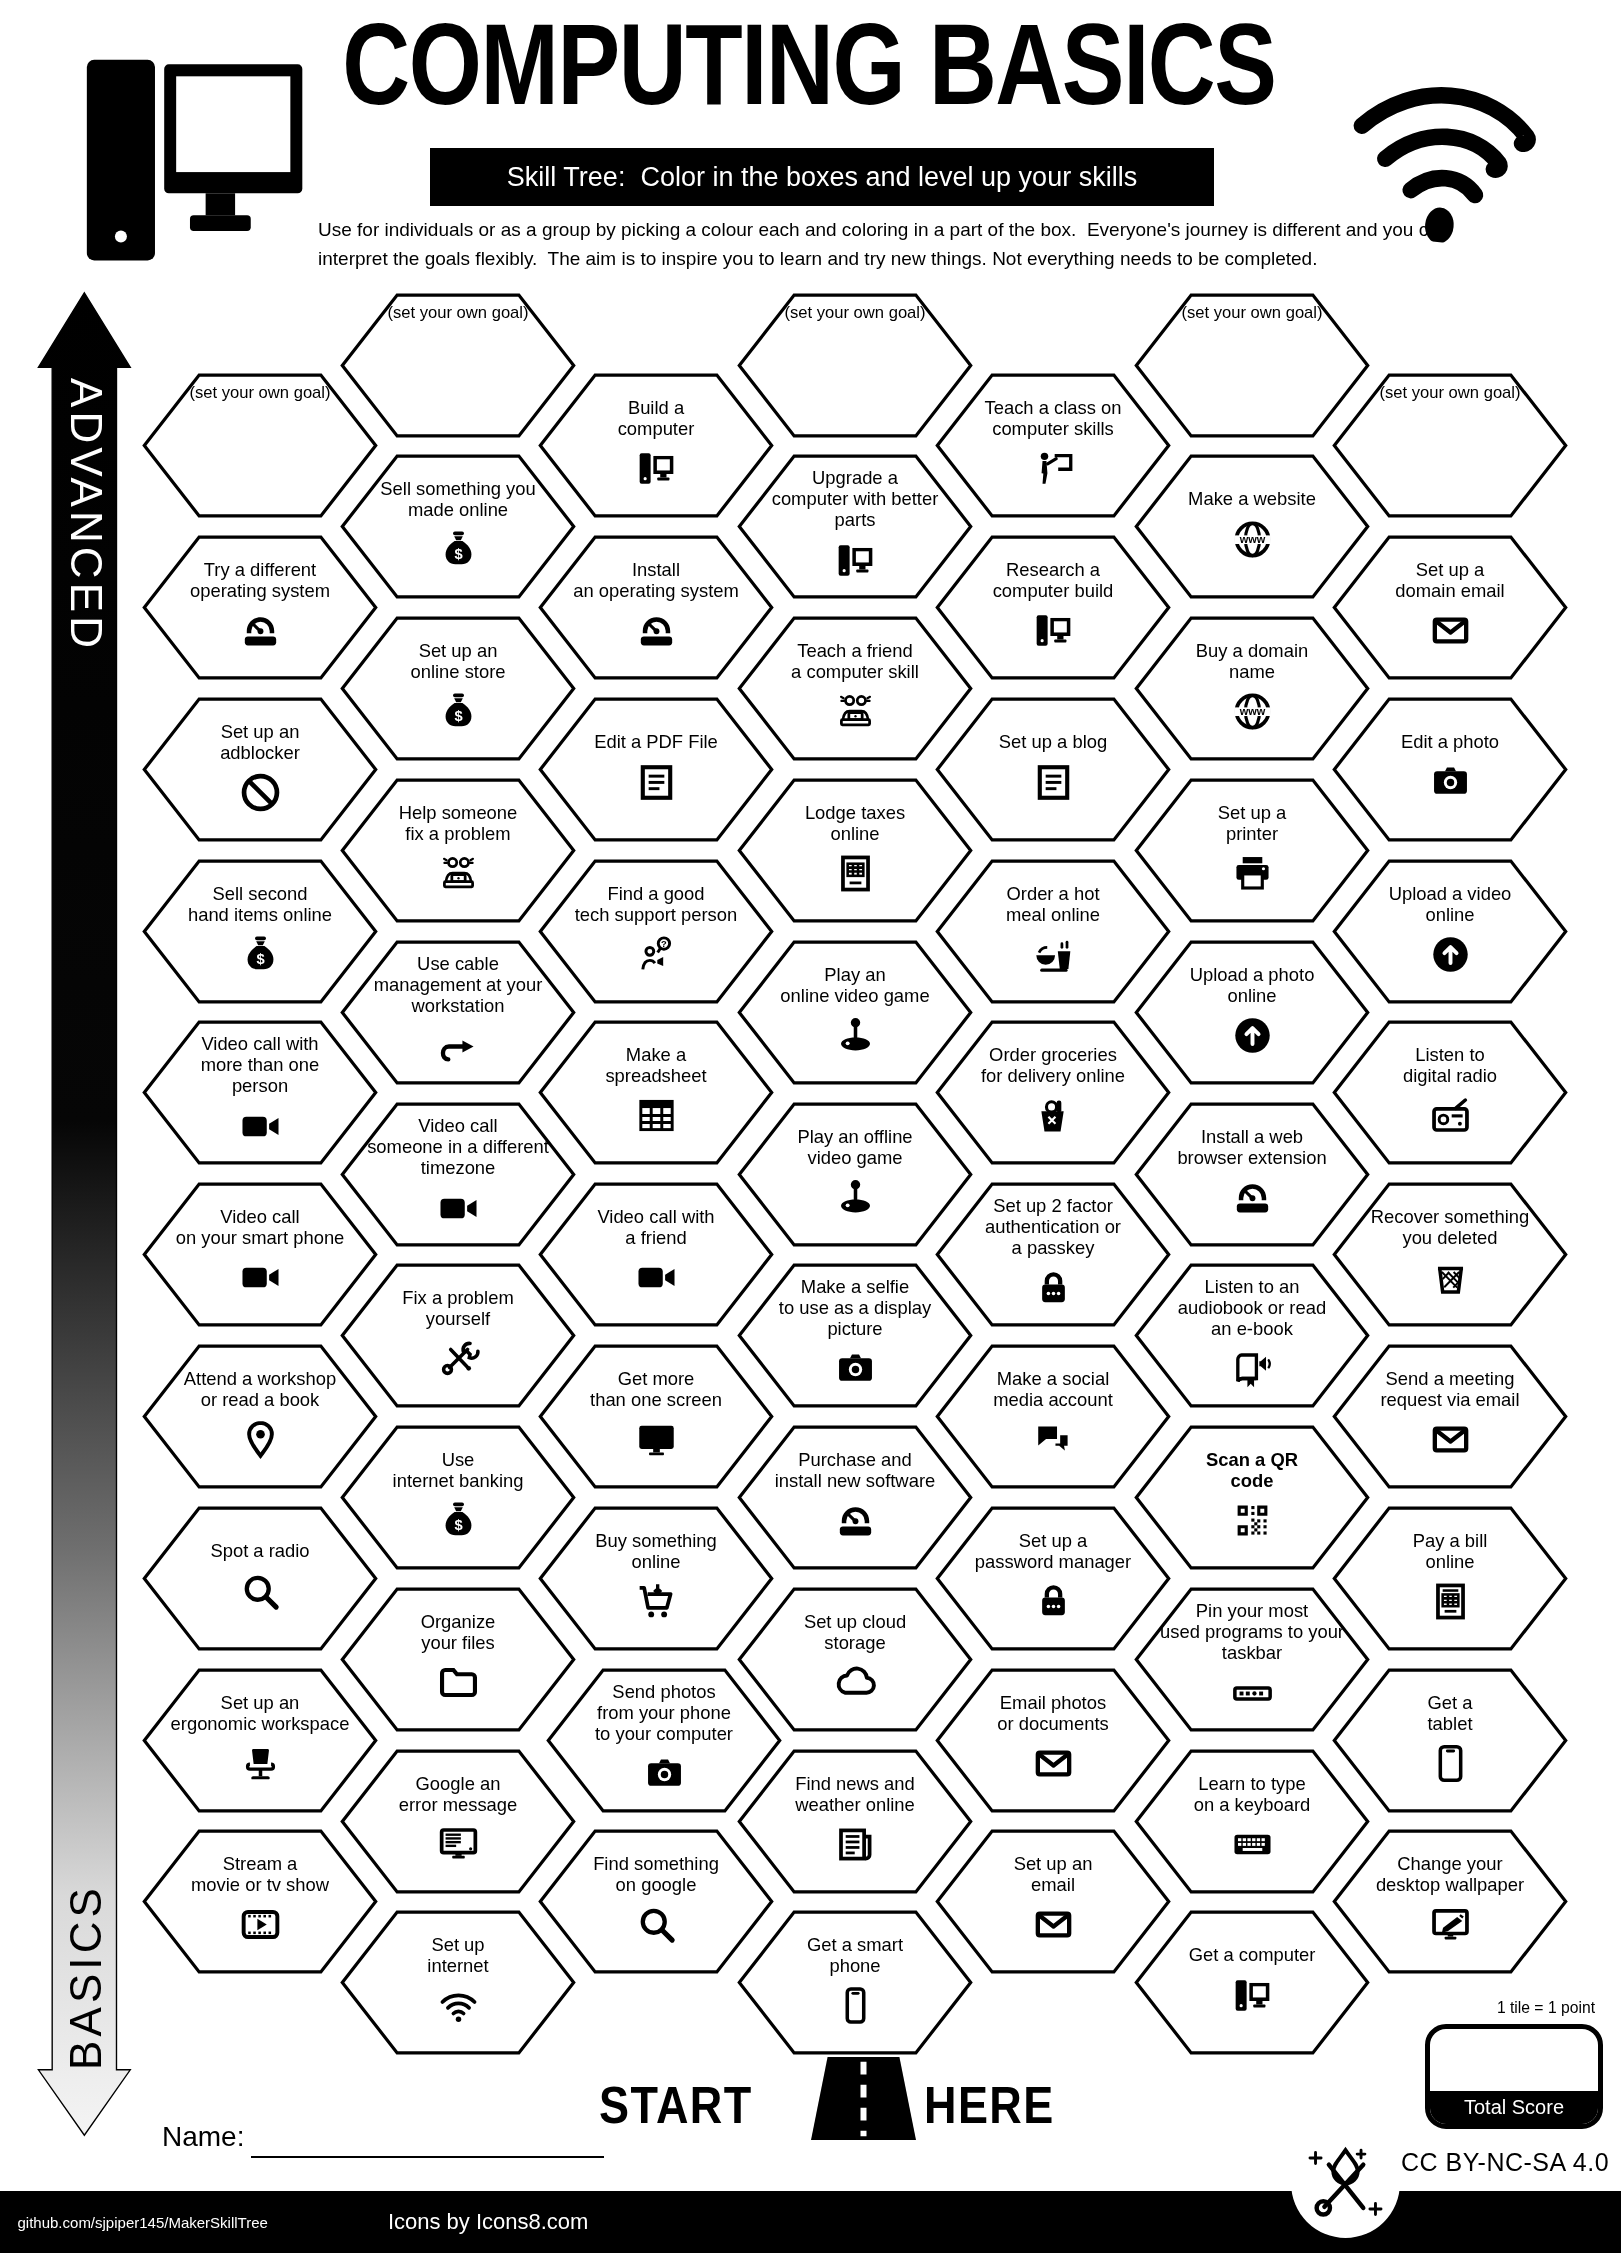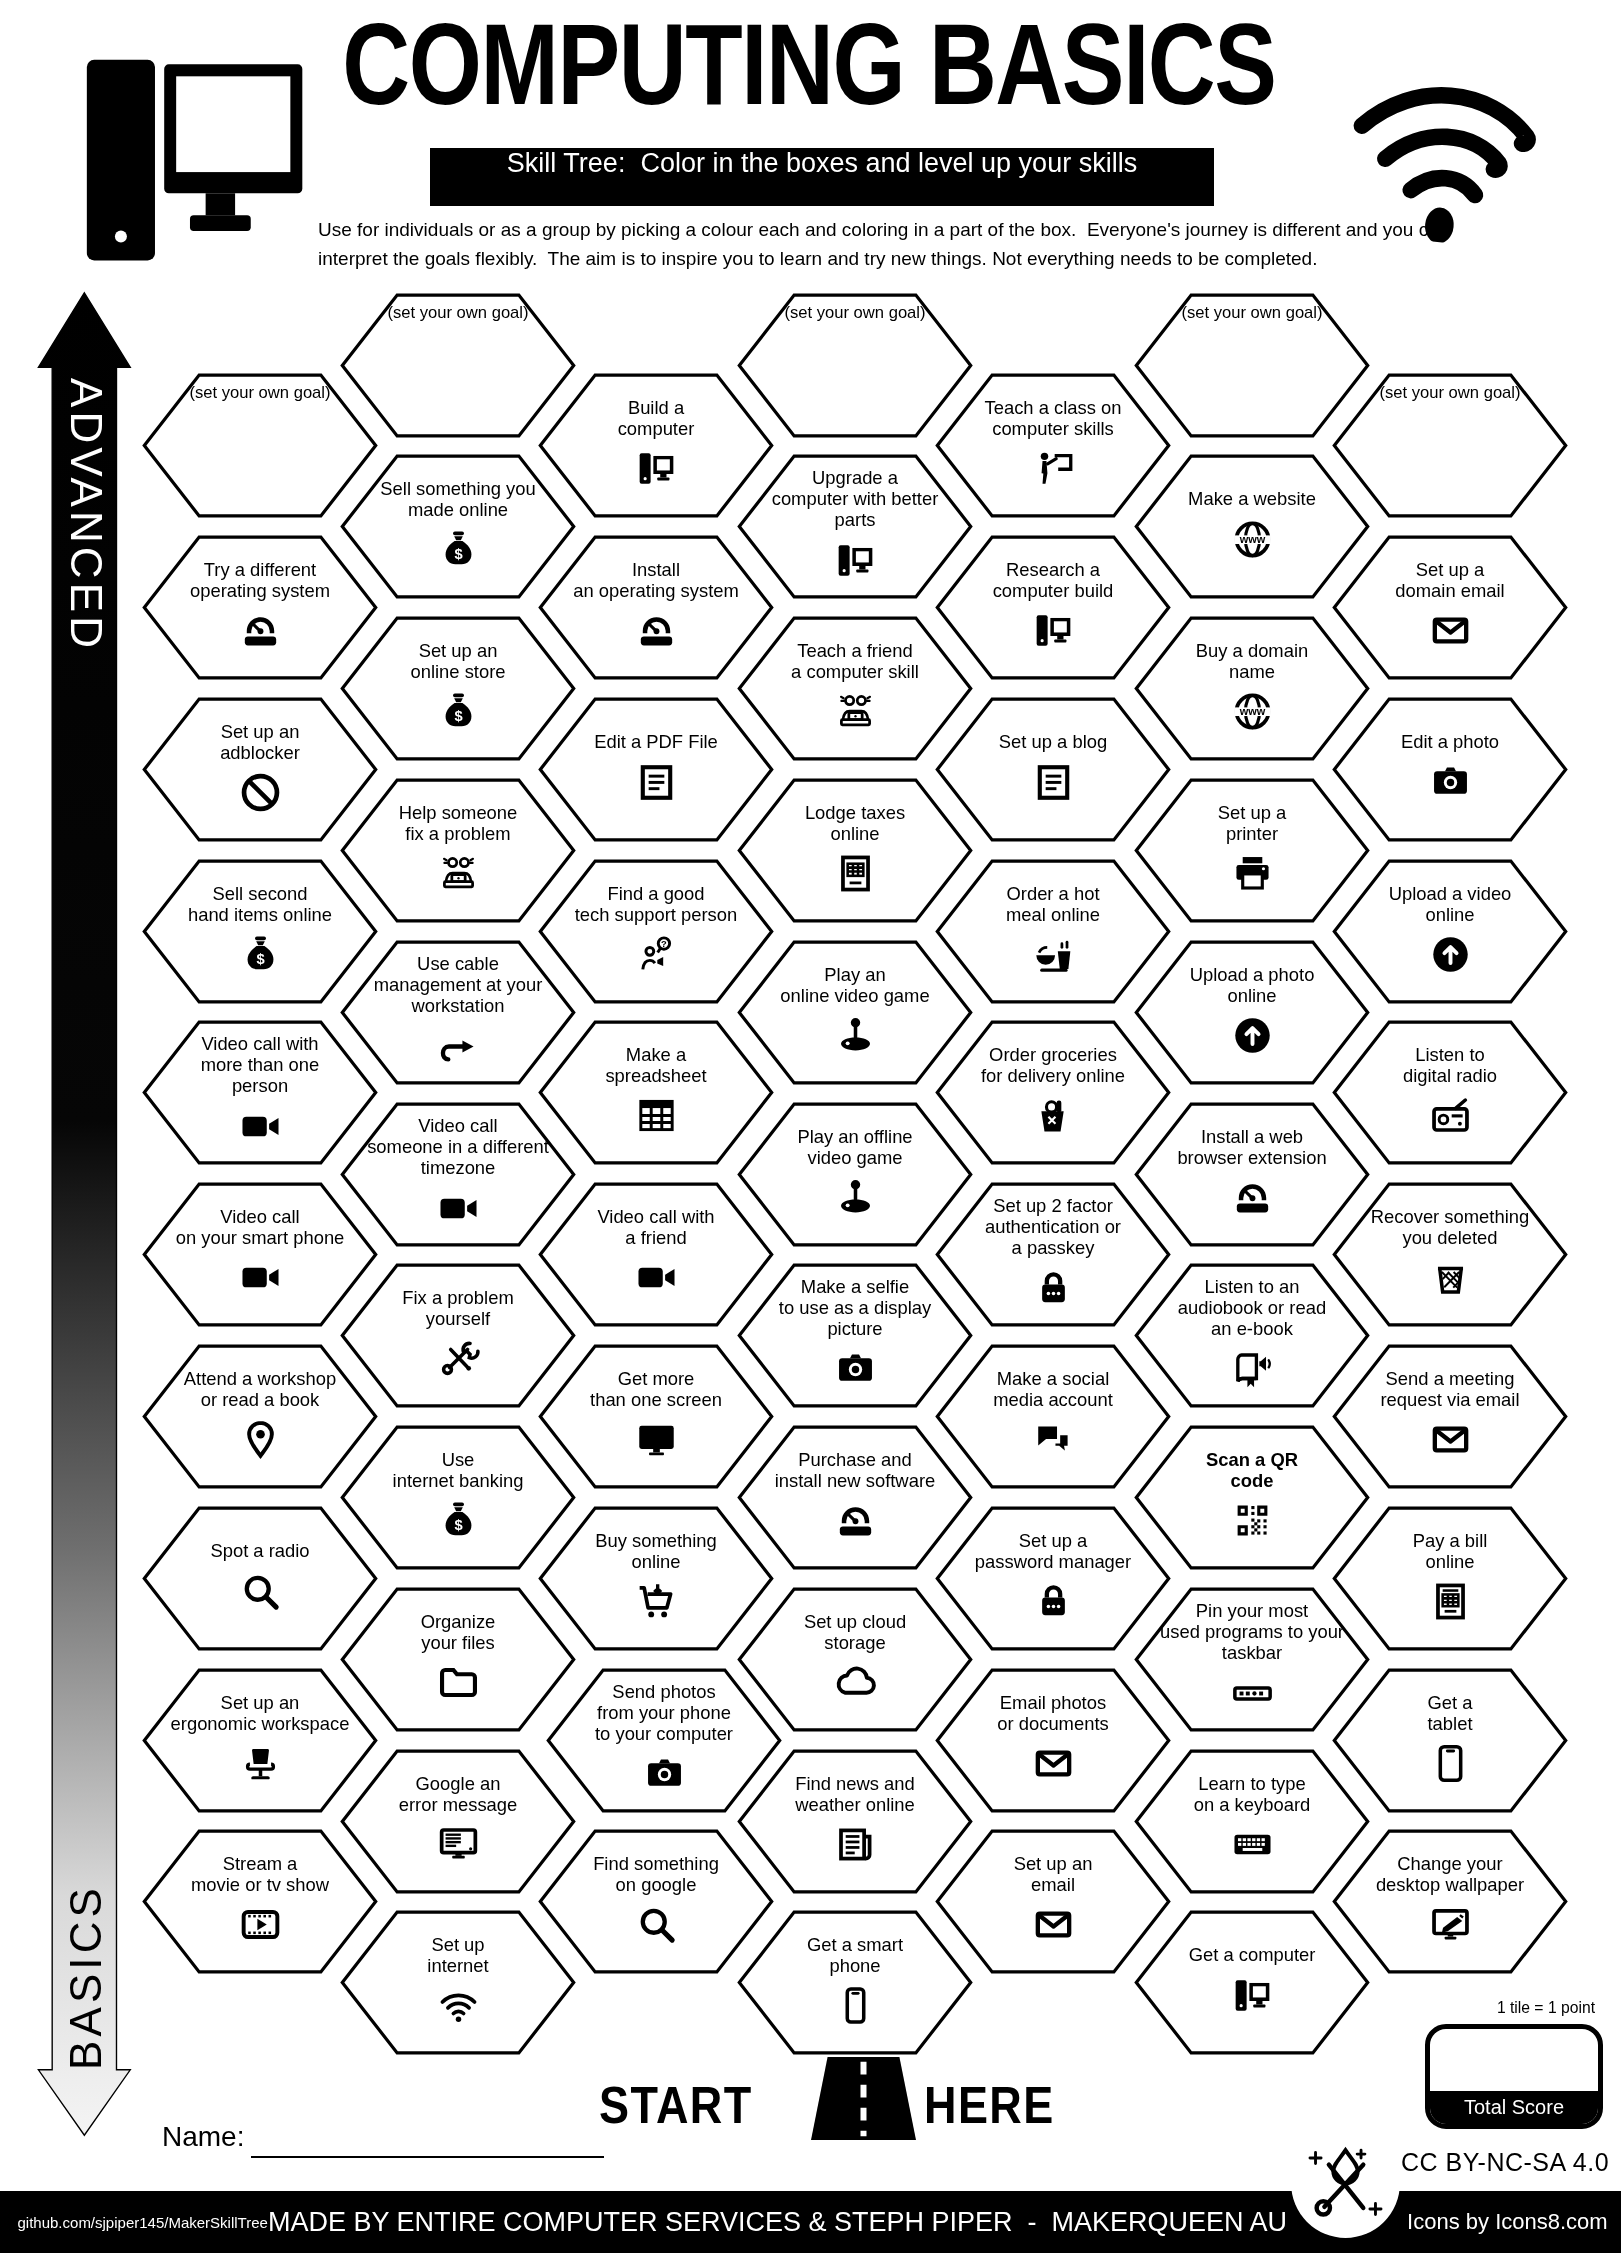--- a/index.html
+++ b/index.html
@@ -4,21 +4,21 @@
 <style>
   html,body{margin:0;padding:0;}
   body{width:1621px;height:2261px;position:relative;background:#fff;color:#000;
        font-family:"Liberation Sans",sans-serif;overflow:hidden;}
   .abs{position:absolute;}
 
   
   #page-title{left:295px;top:2.8px;width:1028px;text-align:center;font-size:94px;font-weight:bold;
       letter-spacing:-1.4px;line-height:1.08;transform:scaleY(1.22);transform-origin:top center;white-space:pre;}
   #subtitle-bar{left:430px;top:148px;width:784px;height:58px;background:#000;color:#fff;
-      display:flex;align-items:flex-start;justify-content:center;}
+      display:flex;align-items:center;justify-content:center;}
   #subtitle-bar span{font-size:27px;white-space:pre;}
   #intro-text{left:318px;top:216px;width:996px;text-align:center;font-size:19px;line-height:1.5;white-space:pre;}
 
   
   #pc-logo{left:85px;top:53px;width:221px;height:217px;}
   #wifi-logo{left:1332px;top:44px;width:221px;height:198px;transform:rotate(6deg);}
 
   
   #skill-arrow{left:9.2px;top:290px;width:147px;height:1848px;}
   .axis-label{width:277px;height:74px;text-align:center;line-height:74px;font-size:44px;
@@ -1235,16 +1235,15 @@
   <g stroke="#000" stroke-width="2.6" stroke-linecap="round">
     <path d="M23 22v10M18 27h10"></path>
       <path d="M77 68v10M72 73h10"></path>
       <path d="M64 20v7M60.5 23.5h7"></path>
   </g>
 </svg>
 <div class="abs" id="license-label">CC BY-NC-SA 4.0</div>
 
 <div class="abs" id="footer-bar">
   <span id="footer-left">github.com/sjpiper145/MakerSkillTree</span>
-  <span id="footer-center">MADE BY ENTIRE COMPUTER SERVICES &amp; STEPH PIPER  -  MAKERQUEEN AU</span>
   <span id="footer-right">Icons by Icons8.com</span>
 </div>
 
 
 </body></html>

